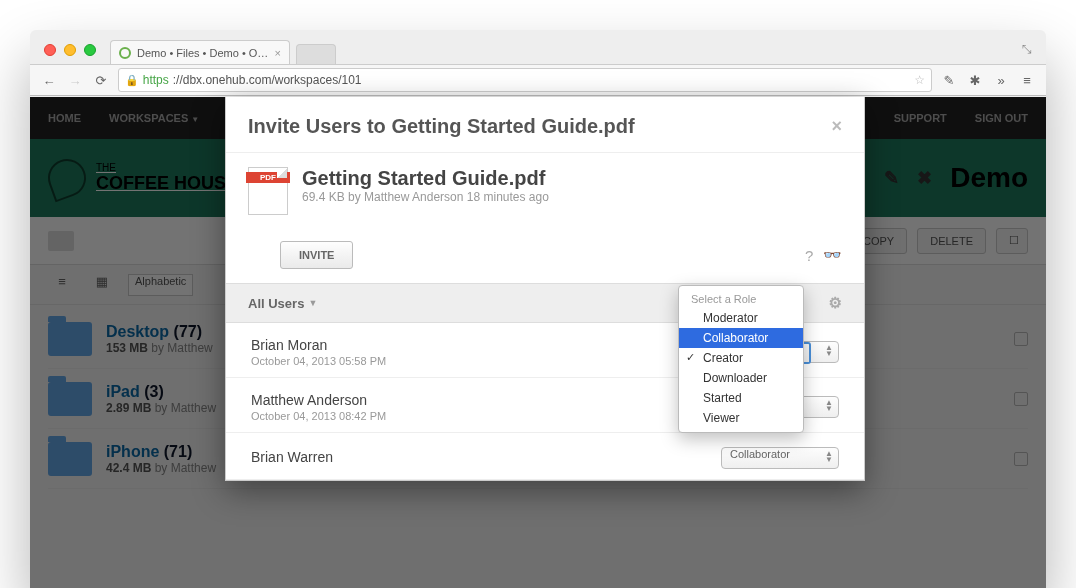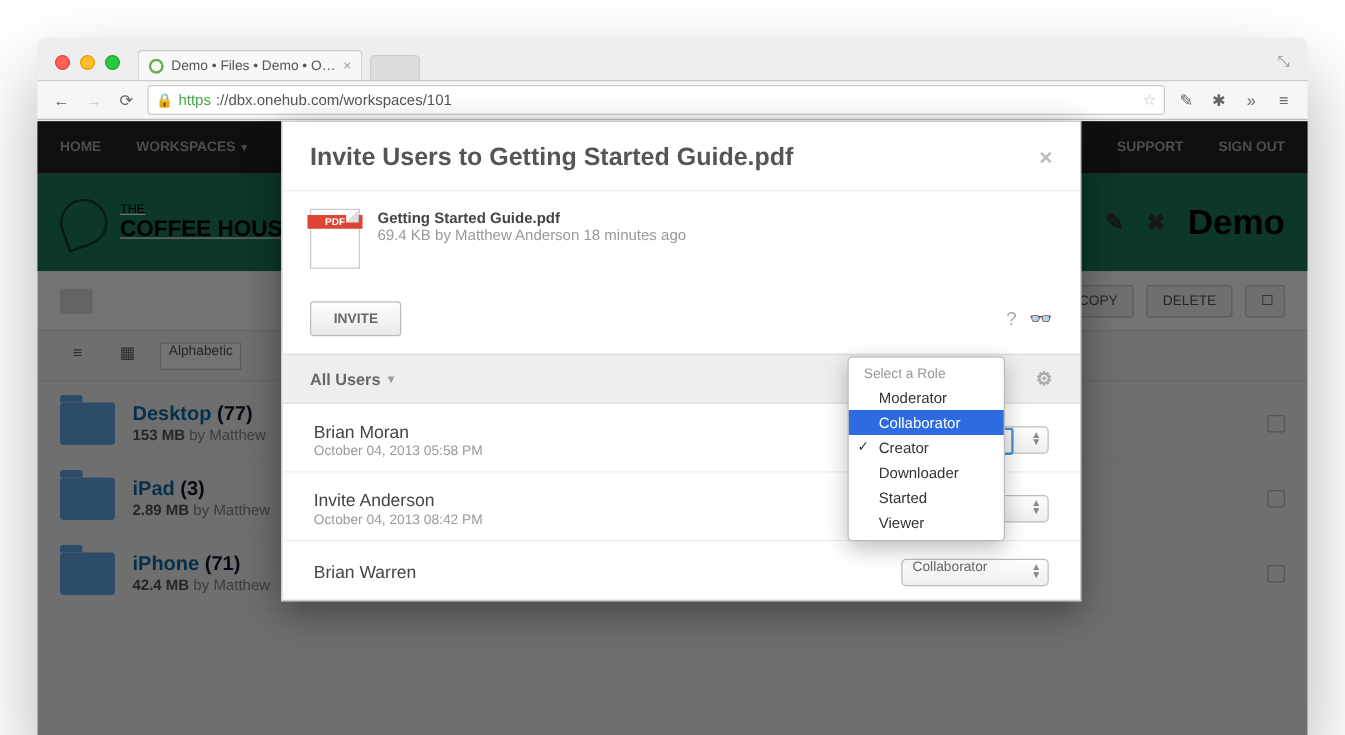--- a/index.html
+++ b/index.html
@@ -58,25 +58,25 @@
 
 
 .modal{position:absolute;top:0;left:195px;width:640px;background:#fff;border:1px solid #ccc;border-top:none;box-shadow:0 10px 30px rgba(0,0,0,.4);}
 .modal-head{display:flex;align-items:center;padding:18px 22px 14px;border-bottom:1px solid #eee;}
 .modal-title{font-size:20px;color:#555;font-weight:bold;}
 .modal-x{margin-left:auto;color:#bbb;font-size:18px;font-weight:bold;}
 .file-block{display:flex;align-items:flex-start;padding:14px 22px 16px;gap:14px;}
 .pdf-icon{width:40px;height:48px;background:#fff;border:1px solid #ccc;position:relative;}
 .pdf-icon::before{content:"PDF";position:absolute;top:4px;left:-3px;right:-3px;background:#d43;color:#fff;font-size:8px;font-weight:bold;text-align:center;padding:1px 0;}
 .pdf-icon::after{content:"";position:absolute;top:0;right:0;width:10px;height:10px;background:linear-gradient(135deg,#fff 50%,#ddd 50%);}
-.file-info .fname{font-size:12px;font-weight:bold;color:#444;}
+.file-info .fname{font-size:20px;font-weight:bold;color:#444;}
 .file-info .fmeta{font-size:12px;color:#999;}
 .invite-area{padding:0 22px 14px;}
 .email-box{width:100%;height:68px;border:1px solid #ccc;border-radius:3px;padding:8px 10px;font-size:13px;resize:none;font-family:inherit;color:#555;}
-.invite-row{display:flex;align-items:center;margin-top:10px;gap:10px;}
+.invite-row{display:flex;align-items:center;margin-top:10px;gap:10px;margin-left:32px;}
 .invite-btn{padding:7px 18px;border:1px solid #bbb;background:linear-gradient(#fefefe,#eaeaea);border-radius:3px;font-size:11px;font-weight:bold;color:#666;}
 .invite-row .spacer{flex:1;}
 .settings-icn{color:#aaa;font-size:15px;}
 .section{background:#eee;padding:10px 22px;font-size:13px;font-weight:bold;color:#666;display:flex;align-items:center;border-top:1px solid #ddd;border-bottom:1px solid #ddd;}
 .section .caret{font-size:9px;margin-left:4px;color:#999;}
 .section .gear{margin-left:auto;color:#aaa;font-size:15px;}
 .userrow{padding:14px 25px 10px;border-bottom:1px solid #eee;display:flex;align-items:center;}
 .userrow .udata .un{font-size:14px;color:#444;}
 .userrow .udata .ut{font-size:11px;color:#999;margin-top:2px;}
 .role-sel{margin-left:auto;border:1px solid #bbb;background:linear-gradient(#fdfdfd,#efefef);border-radius:4px;font-size:11px;color:#666;height:22px;width:118px;padding:0 18px 0 8px;position:relative;}
@@ -216,21 +216,21 @@
       <div id="userlist">
           <div class="userrow">
             <div class="udata">
               <div class="un">Brian Moran</div>
               <div class="ut">October 04, 2013 05:58 PM</div>
             </div>
             <div class="role-sel">Collaborator<span class="arrows">▲<br>▼</span></div>
           </div>
           <div class="userrow">
             <div class="udata">
-              <div class="un">Invite Anderson</div>
+              <div class="un">Matthew Anderson</div>
               <div class="ut">October 04, 2013 08:42 PM</div>
             </div>
             <div class="role-sel">Administrator<span class="arrows">▲<br>▼</span></div>
           </div>
           <div class="userrow">
             <div class="udata">
               <div class="un">Brian Warren</div>
               <div class="ut"></div>
             </div>
             <div class="role-sel">Collaborator<span class="arrows">▲<br>▼</span></div>

